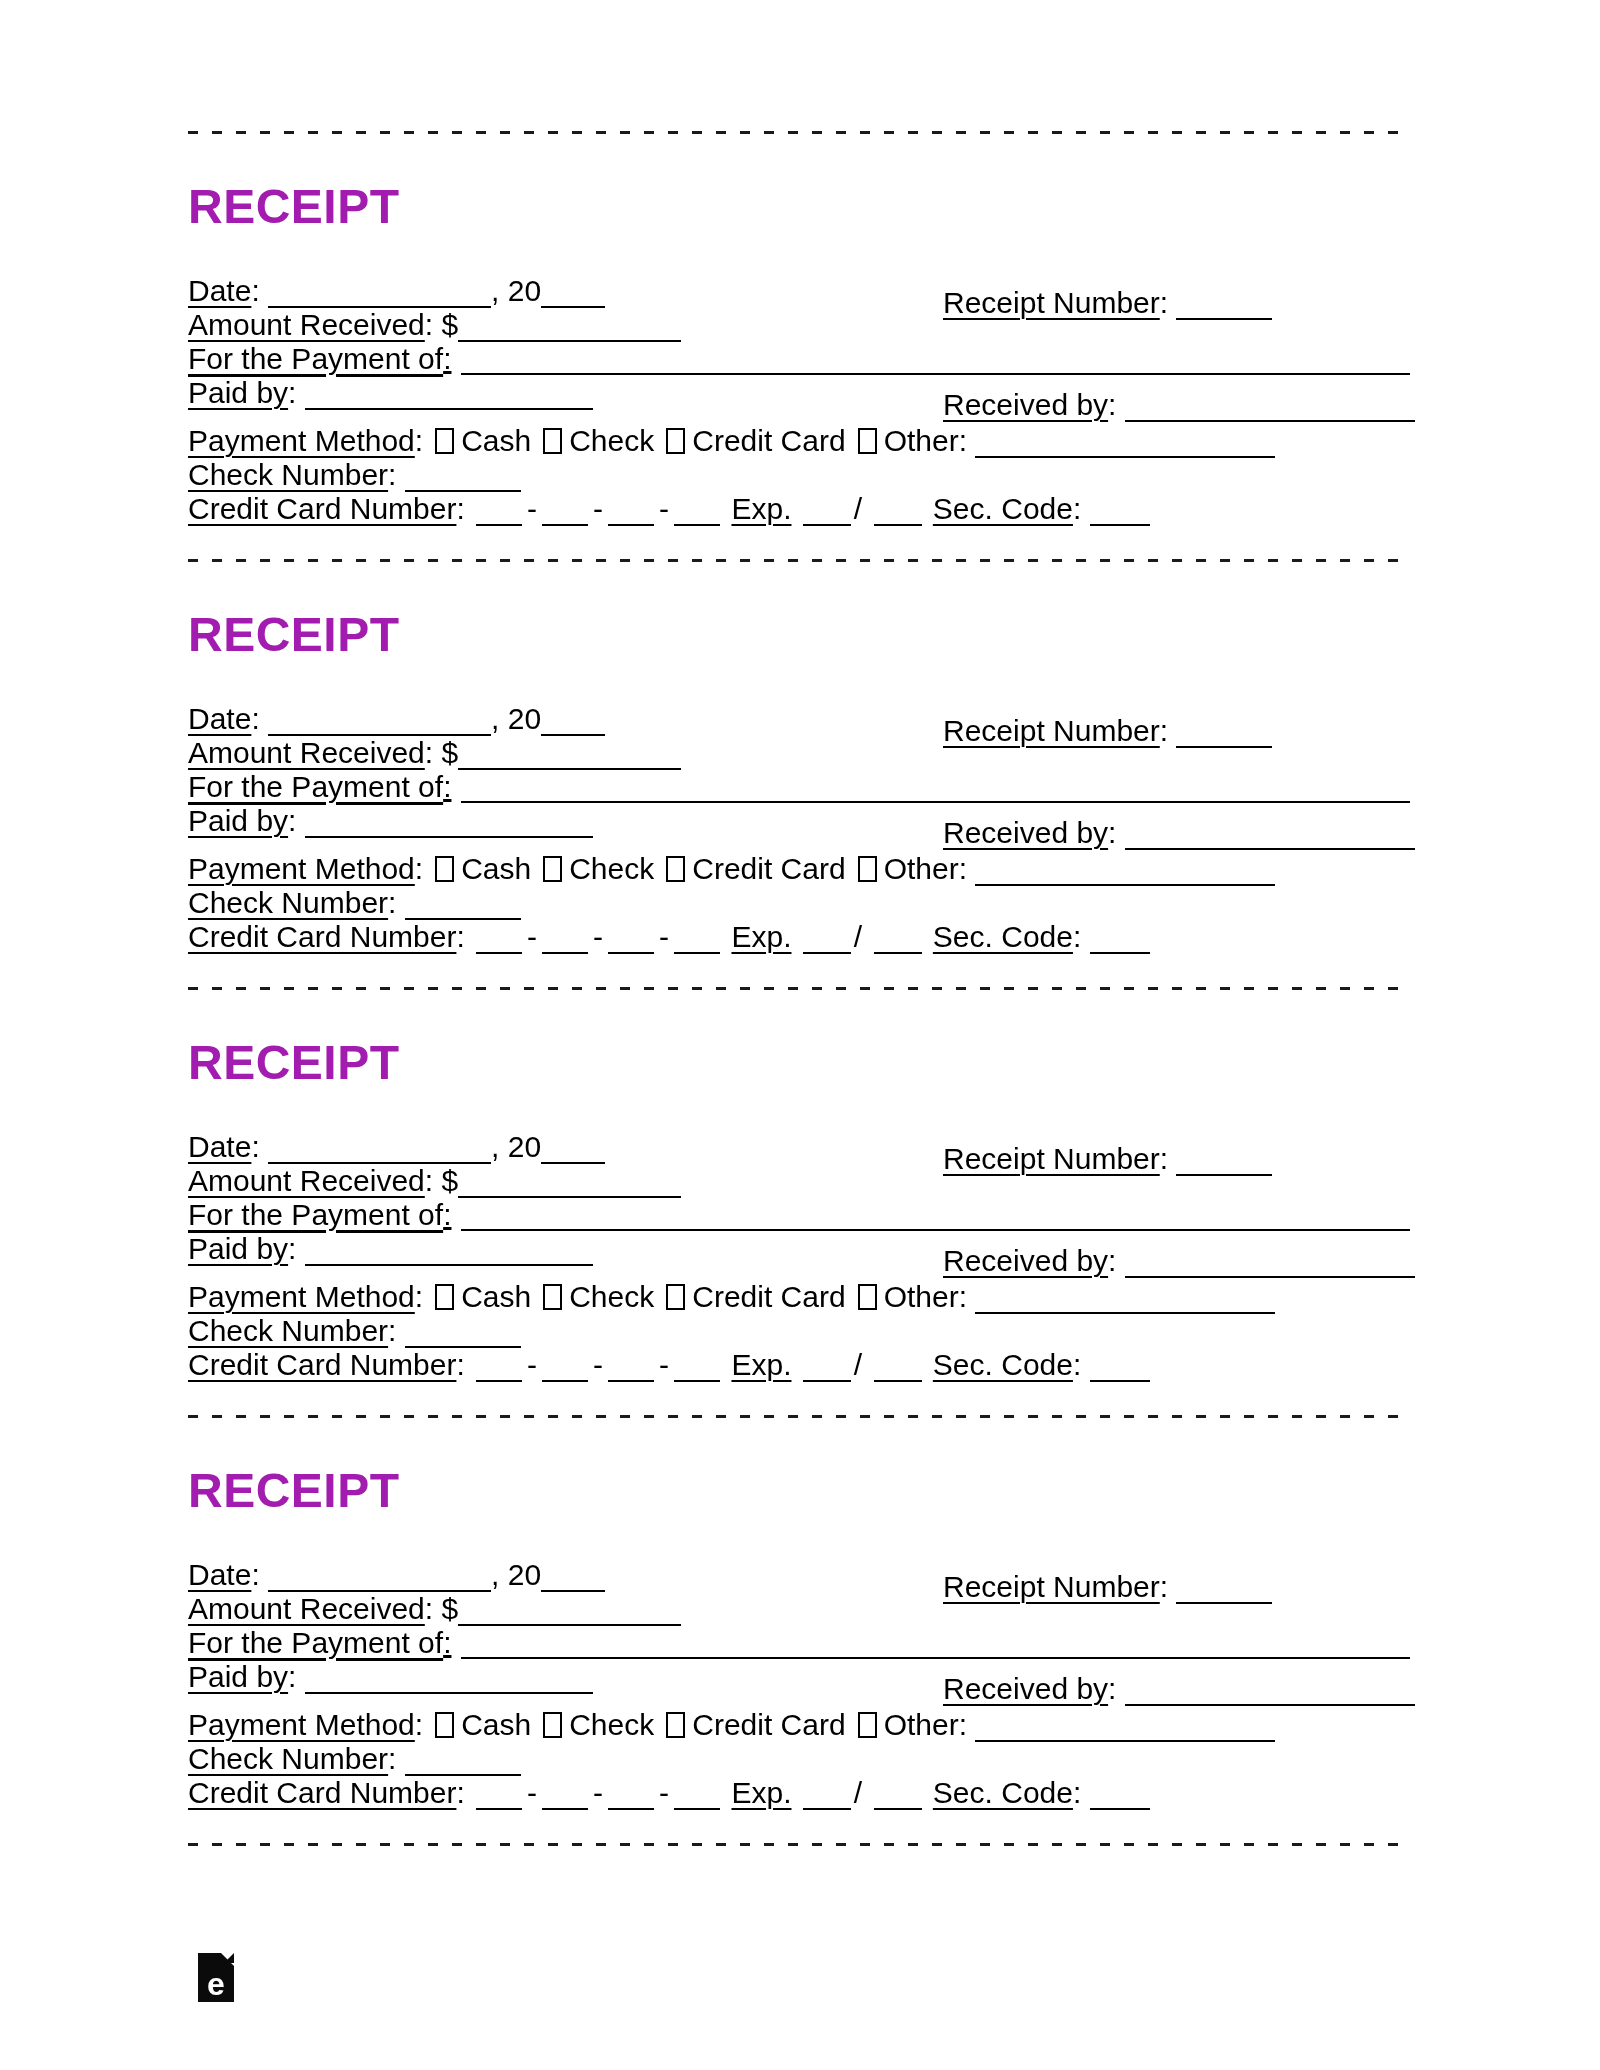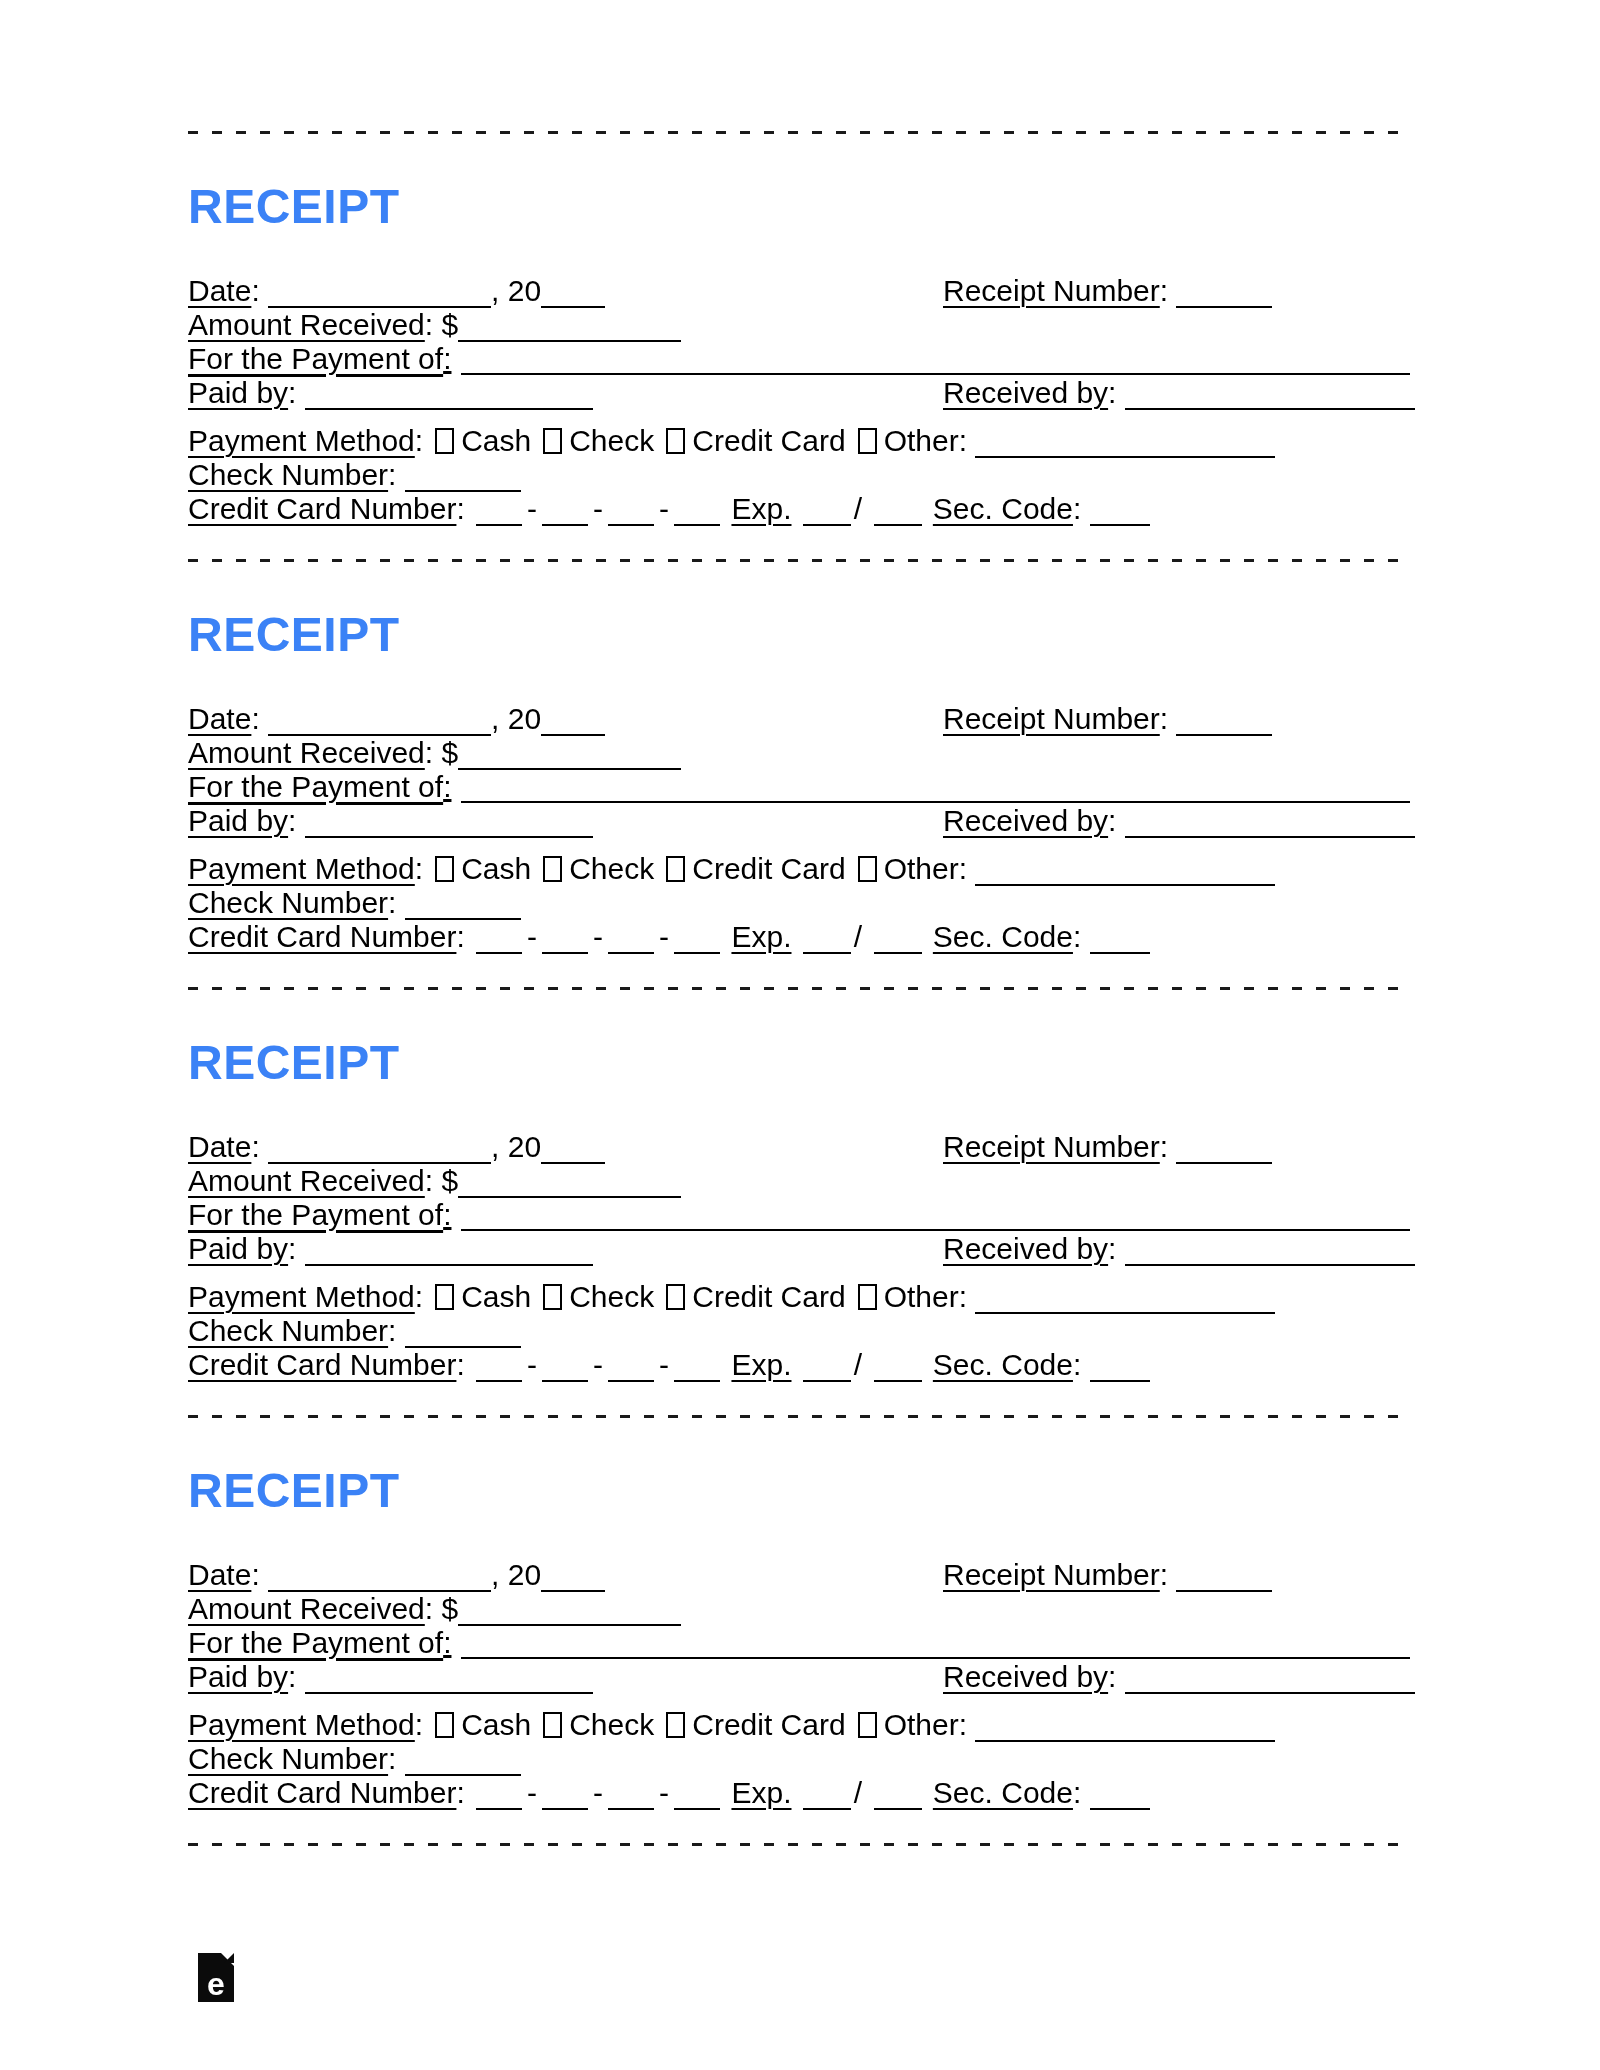--- a/index.html
+++ b/index.html
@@ -13,40 +13,40 @@
   
   .sep {
     height: 3px; width: 100%;
     background: repeating-linear-gradient(to right, #1a1a1a 0 10px, transparent 10px 24px);
   }
 
   .section { height: 428px; }
 
   .title {
     margin: 48px 0 0 0; font-size: 48px; line-height: 50px; font-weight: 700;
-    letter-spacing: 0.5px; color: #3b82f6;
+    letter-spacing: 0.5px; color: #a21caf;
   }
 
   .rows { margin-top: 42px; font-size: 30px; }
   .row { position: relative; height: 34px; line-height: 34px; white-space: nowrap; }
   .row.gap-top { margin-top: 14px; }
 
   .lbl { text-decoration: underline; text-decoration-thickness: 2px; text-underline-offset: 5px; }
 
   
   .bl {
     display: inline-block; height: 24px; border-bottom: 2px solid #000;
     vertical-align: -7px;
   }
   .w223 { width: 223px; } .w64 { width: 64px; } .w96 { width: 96px; }
   .w288 { width: 288px; } .w290 { width: 290px; } .w300 { width: 300px; }
   .w116 { width: 116px; } .w46 { width: 46px; margin: 0 3px; } .w48 { width: 48px; margin: 0 3px; }
   .w60 { width: 60px; }
 
-  .rcol { position: absolute; left: 755px; top: 0; }
+  .rcol { position: absolute; left: 755px; top: 12px; }
 
   .row.flex { display: flex; align-items: flex-end; }
   .row.flex .lbl, .row.flex .colon { flex: 0 0 auto; text-decoration: underline; }
   .grow-bl { flex: 1 1 auto; height: 0; border-bottom: 2px solid #000; margin: 0 0 1px 10px; }
 
   .checkbox {
     display: inline-block; width: 15px; height: 22px; border: 2px solid #000;
     vertical-align: -3px; margin: 0 7px 0 12px; background: #fff;
   }
   .cc-sep { margin: 0 2px; }

